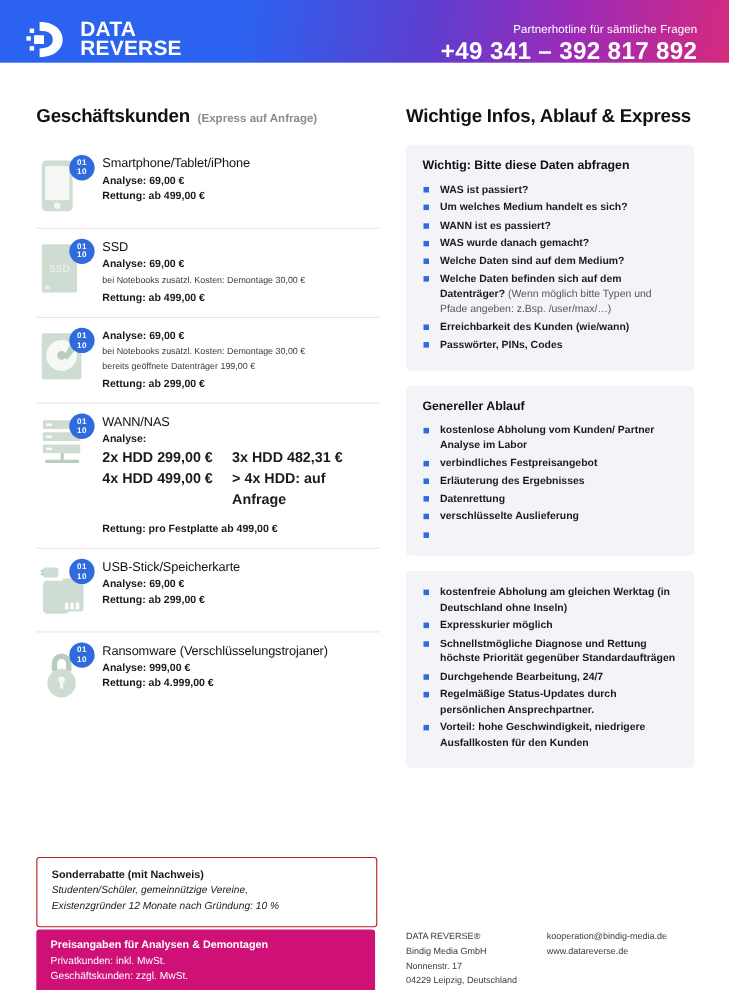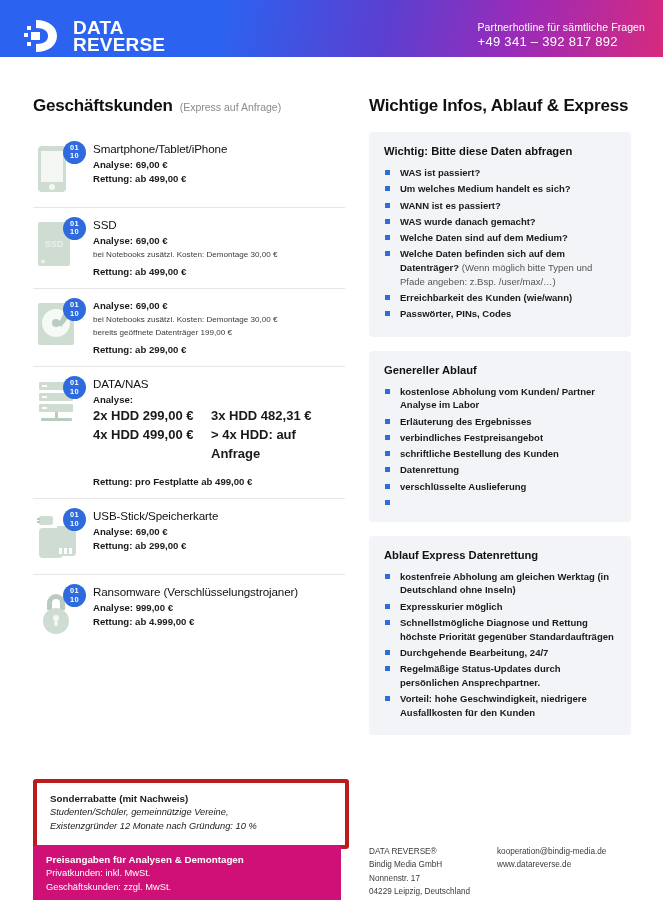--- a/index.html
+++ b/index.html
@@ -15,30 +15,30 @@
   .header{
     position:absolute;left:0;top:0;width:663px;height:57px;
     background:linear-gradient(100deg,#2b63f0 0%,#2b63f0 33%,#5b3fd0 58%,#9b2bb8 78%,#d62a7e 100%);
     overflow:hidden;
   }
   .logo-wrap{position:absolute;left:22px;top:17px;display:flex;align-items:center;gap:9px;}
   .logo-mark{position:relative;width:42px;height:38px;flex:none;}
   .logo-text{color:#fff;font-weight:bold;line-height:0.92;letter-spacing:.2px;}
   .logo-text .l1{font-size:19px;display:block;}
   .logo-text .l2{font-size:19px;display:block;}
-  .hotline{position:absolute;right:18px;top:21px;color:#fff;}
+  .hotline{position:absolute;right:29px;top:21px;text-align:right;color:#fff;}
   .hotline .tag{font-size:10.5px;letter-spacing:.1px;margin-bottom:1px;}
-  .hotline .num{font-size:13px;font-weight:normal;letter-spacing:.3px;}
+  .hotline .num{font-size:22px;font-weight:bold;letter-spacing:.3px;}
 
   
   .col-left{position:absolute;left:33px;top:96px;width:312px;}
   .col-right{position:absolute;left:369px;top:96px;width:262px;}
 
   .h1{font-size:17px;font-weight:bold;color:#111;letter-spacing:-.2px;}
-  .h1-sub{font-size:10.5px;color:#8b8b8b;font-weight:normal;margin-left:7px;}
+  .h1-sub{font-size:10.5px;color:#8b8b8b;font-weight:bold;margin-left:7px;}
   .col-right .h1{margin-bottom:16px;}
 
   
   .plist{margin-top:16px;}
   .prow{display:flex;align-items:flex-start;padding:9px 0 10px 0;border-bottom:1px solid #e6e6e6;}
   .prow:last-child{border-bottom:none;}
   .picon{width:60px;flex:none;position:relative;height:56px;}
   .pbody{flex:1;padding-top:1px;}
   .pname{font-size:11.6px;font-weight:normal;color:#111;margin-bottom:3px;letter-spacing:-.1px;}
   .pline{font-size:9.6px;font-weight:bold;color:#1a1a1a;line-height:1.42;}
@@ -62,21 +62,21 @@
   .box-h{font-size:11.2px;font-weight:bold;color:#111;margin-bottom:9px;}
   ul.blist{list-style:none;margin:0;padding:0;}
   ul.blist li{position:relative;padding-left:16px;font-size:9.5px;font-weight:bold;color:#1a1a1a;line-height:1.45;margin-bottom:2.5px;}
   ul.blist li:before{content:"";position:absolute;left:1px;top:4px;width:5px;height:5px;background:#2f6bdd;}
   ul.blist li .reg{font-weight:normal;color:#555;}
   ul.blist li.empty{height:10px;}
 
   
   .sonder{
     position:absolute;left:33px;top:779px;width:282px;
-    border:4px solid #b91c1c;border-radius:3px;background:#fff;padding:10px 13px 11px 13px;
+    border:1px solid #b91c1c;border-radius:3px;background:#fff;padding:10px 13px 11px 13px;
   }
   .sonder .t1{font-size:9.8px;font-weight:bold;margin-bottom:2px;}
   .sonder .t2{font-size:9.3px;line-height:1.5;color:#1a1a1a;font-style:italic;}
   .magenta{
     position:absolute;left:33px;top:845px;width:282px;
     background:#cf1077;border-radius:3px;color:#fff;padding:9px 13px 11px 13px;
   }
   .magenta .m1{font-size:9.8px;font-weight:bold;margin-bottom:2px;}
   .magenta .m2{font-size:9.3px;line-height:1.5;}
 
@@ -174,21 +174,21 @@
               <rect x="2" y="24" width="34" height="8" rx="1" class="g-fill"></rect>
               <rect x="5" y="5" width="5" height="2" fill="#fff"></rect>
               <rect x="5" y="16" width="5" height="2" fill="#fff"></rect>
               <rect x="5" y="27" width="5" height="2" fill="#fff"></rect>
               <rect x="18" y="32" width="3" height="6" class="g-fill2"></rect>
               <rect x="4" y="38" width="31" height="3" rx="1" class="g-fill2"></rect>
             </svg></span>
           <span class="badge">01<br>10</span>
         </div>
         <div class="pbody">
-          <div class="pname">DATA/NAS</div>
+          <div class="pname">WANN/NAS</div>
           <div class="pline">Analyse:</div>
           <div class="pgrid">
             <div class="gcol">2x HDD 299,00 €</div>
             <div class="gcol">3x HDD 482,31 €</div>
           </div>
           <div class="pgrid">
             <div class="gcol">4x HDD 499,00 €</div>
             <div class="gcol">&gt; 4x HDD: auf Anfrage</div>
           </div>
           <div class="pspacer"></div>
@@ -260,30 +260,28 @@
           <li class=""><span>Welche Daten sind auf dem Medium?</span></li>
           <li class=""><span>Welche Daten befinden sich auf dem Datenträger?</span><span class="reg"> (Wenn möglich bitte Typen und Pfade angeben: z.Bsp. /user/max/…)</span></li>
           <li class=""><span>Erreichbarkeit des Kunden (wie/wann)</span></li>
           <li class=""><span>Passwörter, PINs, Codes</span></li>
         </ul>
       </div>
       <div class="box">
         <div class="box-h">Genereller Ablauf</div>
         <ul class="blist">
           <li class=""><span>kostenlose Abholung vom Kunden/ Partner Analyse im Labor</span></li>
+          <li class=""><span>verbindliches Festpreisangebot</span></li>
           <li class=""><span>Erläuterung des Ergebnisses</span></li>
-          <li class=""><span>verbindliches Festpreisangebot</span></li>
-          <li class=""><span>schriftliche Bestellung des Kunden</span></li>
           <li class=""><span>Datenrettung</span></li>
           <li class=""><span>verschlüsselte Auslieferung</span></li>
           <li class="empty"><span></span></li>
         </ul>
       </div>
       <div class="box">
-        <div class="box-h">Ablauf Express Datenrettung</div>
         <ul class="blist">
           <li class=""><span>kostenfreie Abholung am gleichen Werktag (in Deutschland ohne Inseln)</span></li>
           <li class=""><span>Expresskurier möglich</span></li>
           <li class=""><span>Schnellstmögliche Diagnose und Rettung höchste Priorität gegenüber Standardaufträgen</span></li>
           <li class=""><span>Durchgehende Bearbeitung, 24/7</span></li>
           <li class=""><span>Regelmäßige Status-Updates durch persönlichen Ansprechpartner.</span></li>
           <li class=""><span>Vorteil: hohe Geschwindigkeit, niedrigere Ausfallkosten für den Kunden</span></li>
         </ul>
       </div>
     </div>

